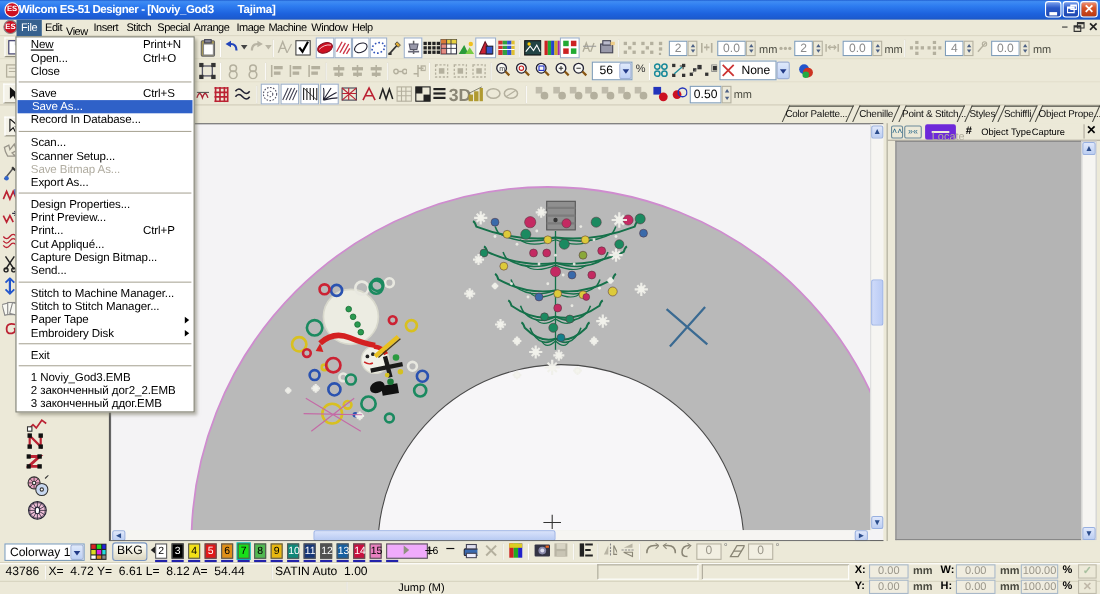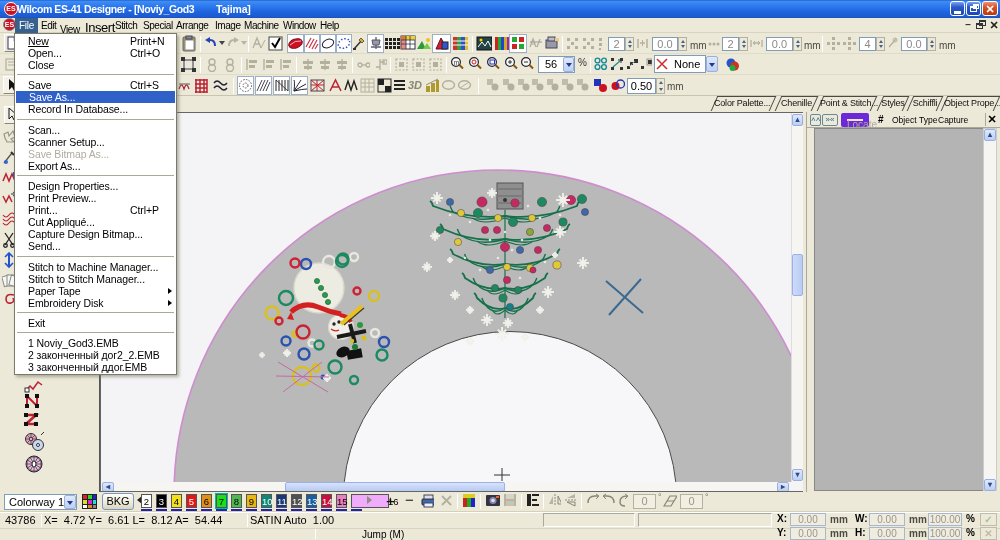--- a/index.html
+++ b/index.html
@@ -19,37 +19,37 @@
 .menu-sep:after{content:"";position:absolute;left:2px;right:2px;top:3px;border-top:1px solid #aca899;}
 .tab{position:absolute;top:96px;height:15px;background:#ece9d8;border:1px solid #4a4a42;border-bottom:none;transform:skewX(-24deg);}
 .tablab{position:absolute;top:98px;font-size:9px;color:#111;text-align:center;white-space:nowrap;letter-spacing:-0.2px;}
 .swnum{position:absolute;top:494px;width:11px;height:14px;font-size:9.5px;line-height:14px;text-align:center;border:1px solid #555;}
 .swu{position:absolute;top:509px;height:2px;background:#2222aa;width:11px;}
 .xpbtn{position:absolute;border:1px solid #fff;border-radius:3px;}
 </style></head>
 <body>
 <div class="abs" style="left:0;top:0;width:1000px;height:18px;background:linear-gradient(180deg,#2160d2 0%,#3f8cf3 8%,#2e7cf0 30%,#1d62dd 70%,#1c5bd0 92%,#1a50b8 100%);">
     <div class="abs" style="left:4px;top:2px;width:14px;height:14px;border-radius:50%;background:#cc1122;border:1px solid #fff;color:#fff;font-size:7px;font-weight:bold;text-align:center;line-height:12px;">ES</div>
-    <span class="abs" style="left:17px;top:3px;font-size:10.5px;font-weight:bold;color:#fff;letter-spacing:-0.4px;">Wilcom ES-41 Designer  - [Noviy_God3</span>
+    <span class="abs" style="left:17px;top:3px;font-size:10.5px;font-weight:bold;color:#fff;letter-spacing:-0.4px;">Wilcom ES-51 Designer  - [Noviy_God3</span>
     <span class="abs" style="left:216px;top:3px;font-size:10.5px;font-weight:bold;color:#fff;letter-spacing:-0.2px;">Tajima]</span>
     <div class="xpbtn" style="left:950px;top:1px;width:15px;height:15px;background:linear-gradient(180deg,#7ba0ee,#2a59c8 40%,#1e46ae);">
       <div class="abs" style="left:3px;top:9px;width:7px;height:3px;background:#fff;"></div>
     </div>
     <div class="xpbtn" style="left:966px;top:1px;width:15px;height:15px;background:linear-gradient(180deg,#7ba0ee,#2a59c8 40%,#1e46ae);">
       <div class="abs" style="left:3px;top:4px;width:7px;height:6px;border:1px solid #fff;border-top-width:2px;"></div>
       <div class="abs" style="left:6px;top:2px;width:6px;height:5px;border:1px solid #fff;border-top-width:2px;"></div>
     </div>
     <div class="xpbtn" style="left:982px;top:1px;width:16px;height:15px;background:linear-gradient(180deg,#ef9377,#d75226 40%,#b83912);color:#fff;font-size:11px;font-weight:bold;text-align:center;line-height:14px;">✕</div>
   </div>
 <div class="abs" style="left:0;top:18px;width:1000px;height:15px;background:#ece9d8;border-bottom:1px solid #d8d4c0;">
     <div class="abs" style="left:3px;top:0px;width:13px;height:13px;border-radius:50%;background:#cc1122;border:1px solid #888;color:#fff;font-size:7px;font-weight:bold;text-align:center;line-height:11px;">ES</div>
     <span class="abs" style="left:15px;top:0;width:23px;height:15px;padding:2px 0 0 4px;font-size:10px;letter-spacing:-0.3px;background:#36618f;color:#fff;">File</span>
     <span class="abs" style="left:41px;top:2px;font-size:10px;letter-spacing:-0.45px;">Edit</span>
     <span class="abs" style="left:60px;top:6px;font-size:10px;letter-spacing:-0.45px;">View</span>
-    <span class="abs" style="left:85px;top:2px;font-size:13px;letter-spacing:-0.45px;">Insert</span>
+    <span class="abs" style="left:85px;top:2px;font-size:10px;letter-spacing:-0.45px;">Insert</span>
     <span class="abs" style="left:115px;top:2px;font-size:10px;letter-spacing:-0.45px;">Stitch</span>
     <span class="abs" style="left:143px;top:2px;font-size:10px;letter-spacing:-0.45px;">Special</span>
     <span class="abs" style="left:176px;top:2px;font-size:10px;letter-spacing:-0.45px;">Arrange</span>
     <span class="abs" style="left:215px;top:2px;font-size:10px;letter-spacing:-0.45px;">Image</span>
     <span class="abs" style="left:244px;top:2px;font-size:10px;letter-spacing:-0.45px;">Machine</span>
     <span class="abs" style="left:283px;top:2px;font-size:10px;letter-spacing:-0.45px;">Window</span>
     <span class="abs" style="left:320px;top:2px;font-size:10px;letter-spacing:-0.45px;">Help</span>
     <span class="abs" style="left:962px;top:1px;width:12px;height:12px;font-size:10px;font-weight:bold;color:#333;text-align:center;line-height:12px;">–</span>
     <span class="abs" style="left:975px;top:1px;width:12px;height:12px;color:#333;">
       <span class="abs" style="left:1px;top:4px;width:7px;height:6px;border:1px solid #333;border-top-width:2px;background:#ece9d8;"></span>
@@ -503,21 +503,21 @@
     </g>
     <rect x="1" y="1" width="13" height="13" fill="none" stroke="#222"></rect>
   </svg>
 <svg class="abs" style="left:393px;top:78px;" width="13" height="15" viewBox="0 0 13 15">
     <g fill="#222">
       <rect x="1" y="2" width="11" height="2"></rect>
       <rect x="1" y="6" width="11" height="2"></rect>
       <rect x="1" y="10" width="11" height="2"></rect>
     </g>
   </svg>
-<span class="abs" style="left:408px;top:79px;font-size:11px;font-weight:bold;color:#8a8676;font-style:italic;">3D</span>
+<span class="abs" style="left:408px;top:79px;font-size:16px;font-weight:bold;color:#8a8676;">3D</span>
 <svg class="abs" style="left:425px;top:78px;" width="15" height="15" viewBox="0 0 15 15">
     <g fill="#b09a30">
       <rect x="1" y="8" width="4" height="6"></rect>
       <rect x="6" y="5" width="4" height="9"></rect>
       <rect x="11" y="2" width="3" height="12"></rect>
     </g>
     <path d="M1,7 L13,1" stroke="#776" stroke-width="0.8"></path>
   </svg>
 <svg class="abs" style="left:441px;top:79px;" width="15" height="13" viewBox="0 0 15 13">
     <ellipse cx="7.5" cy="6" rx="6" ry="4.3" fill="none" stroke="#b4b09e" stroke-width="1.4"></ellipse>

